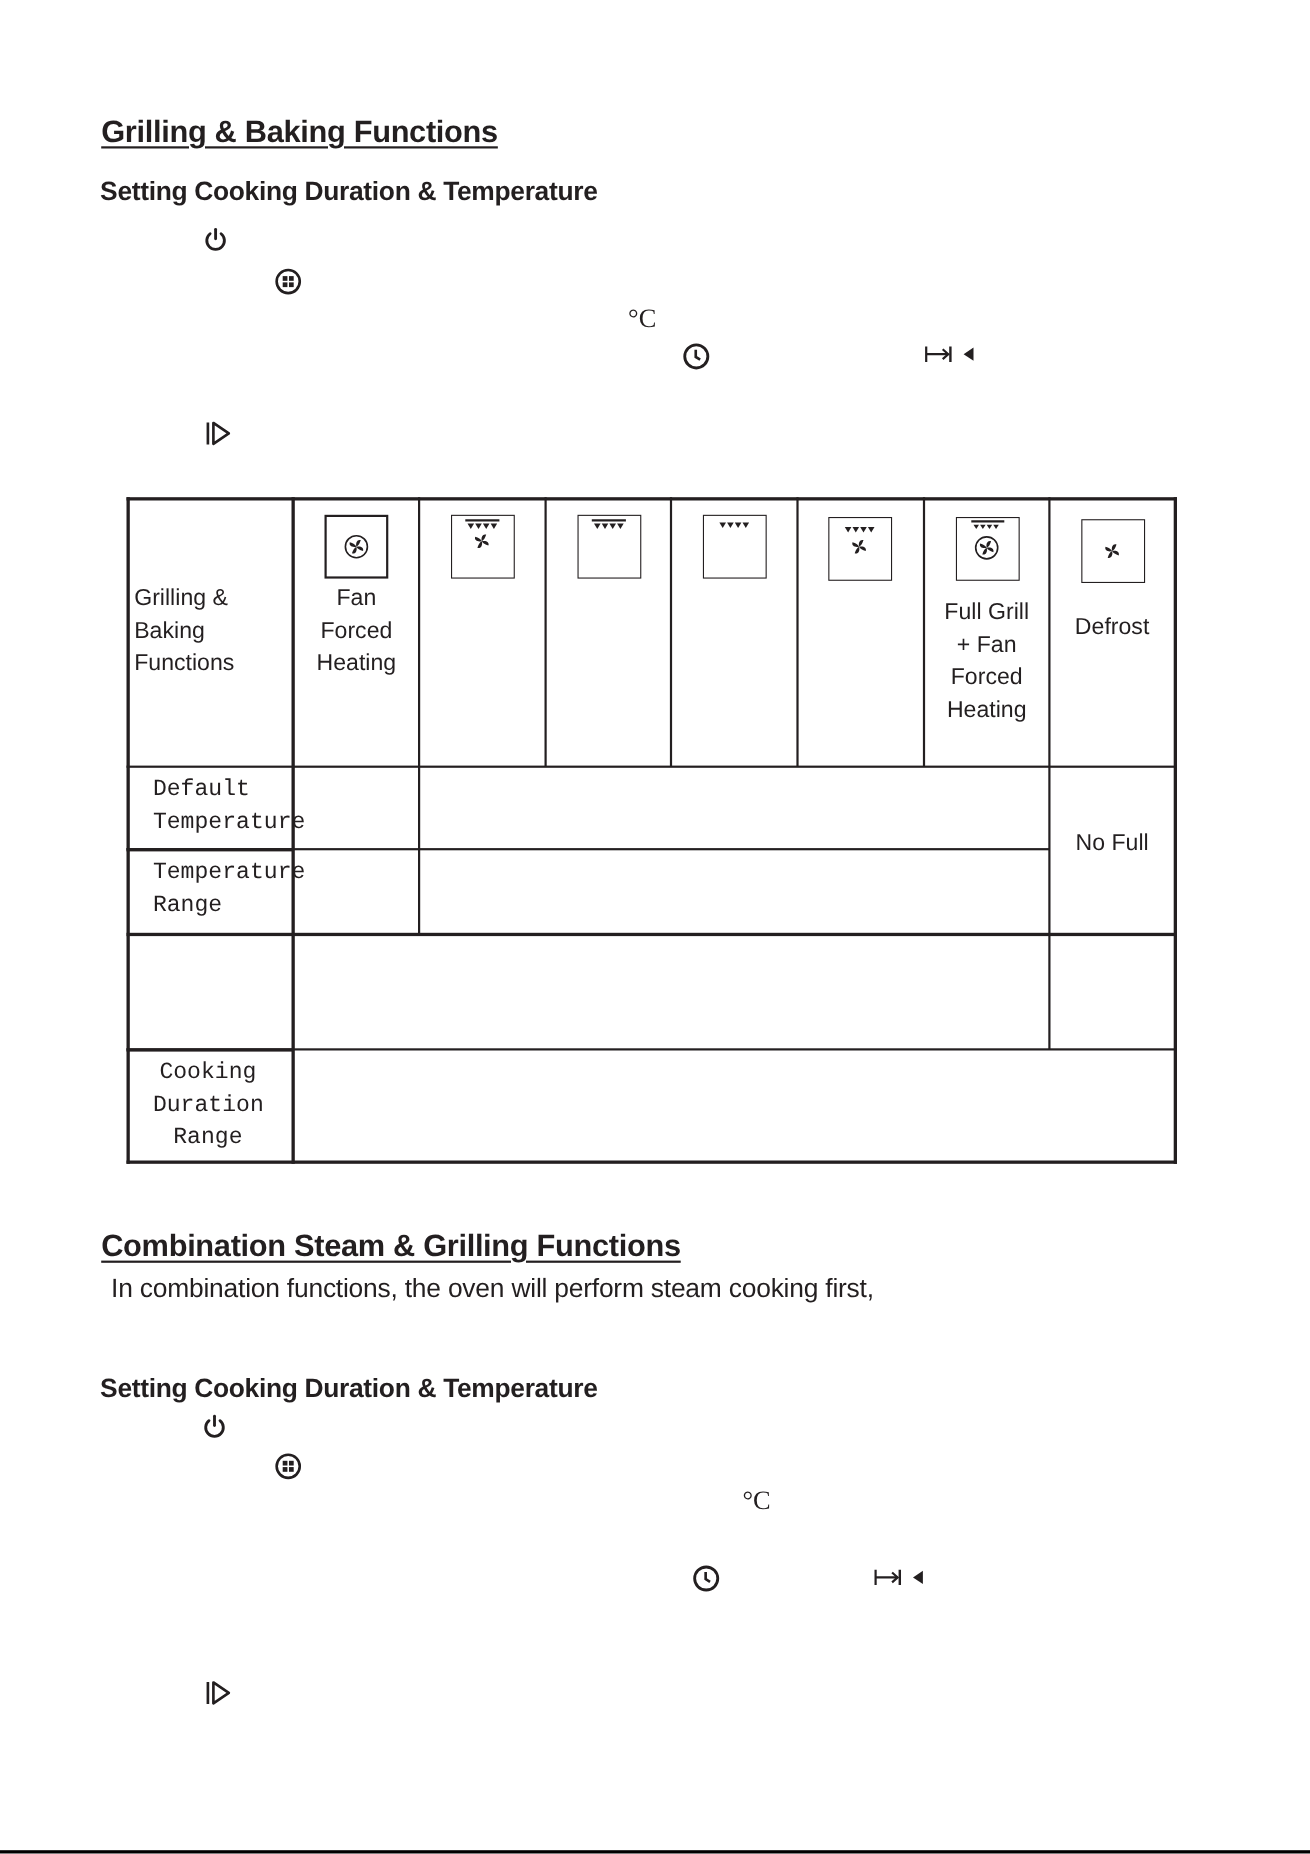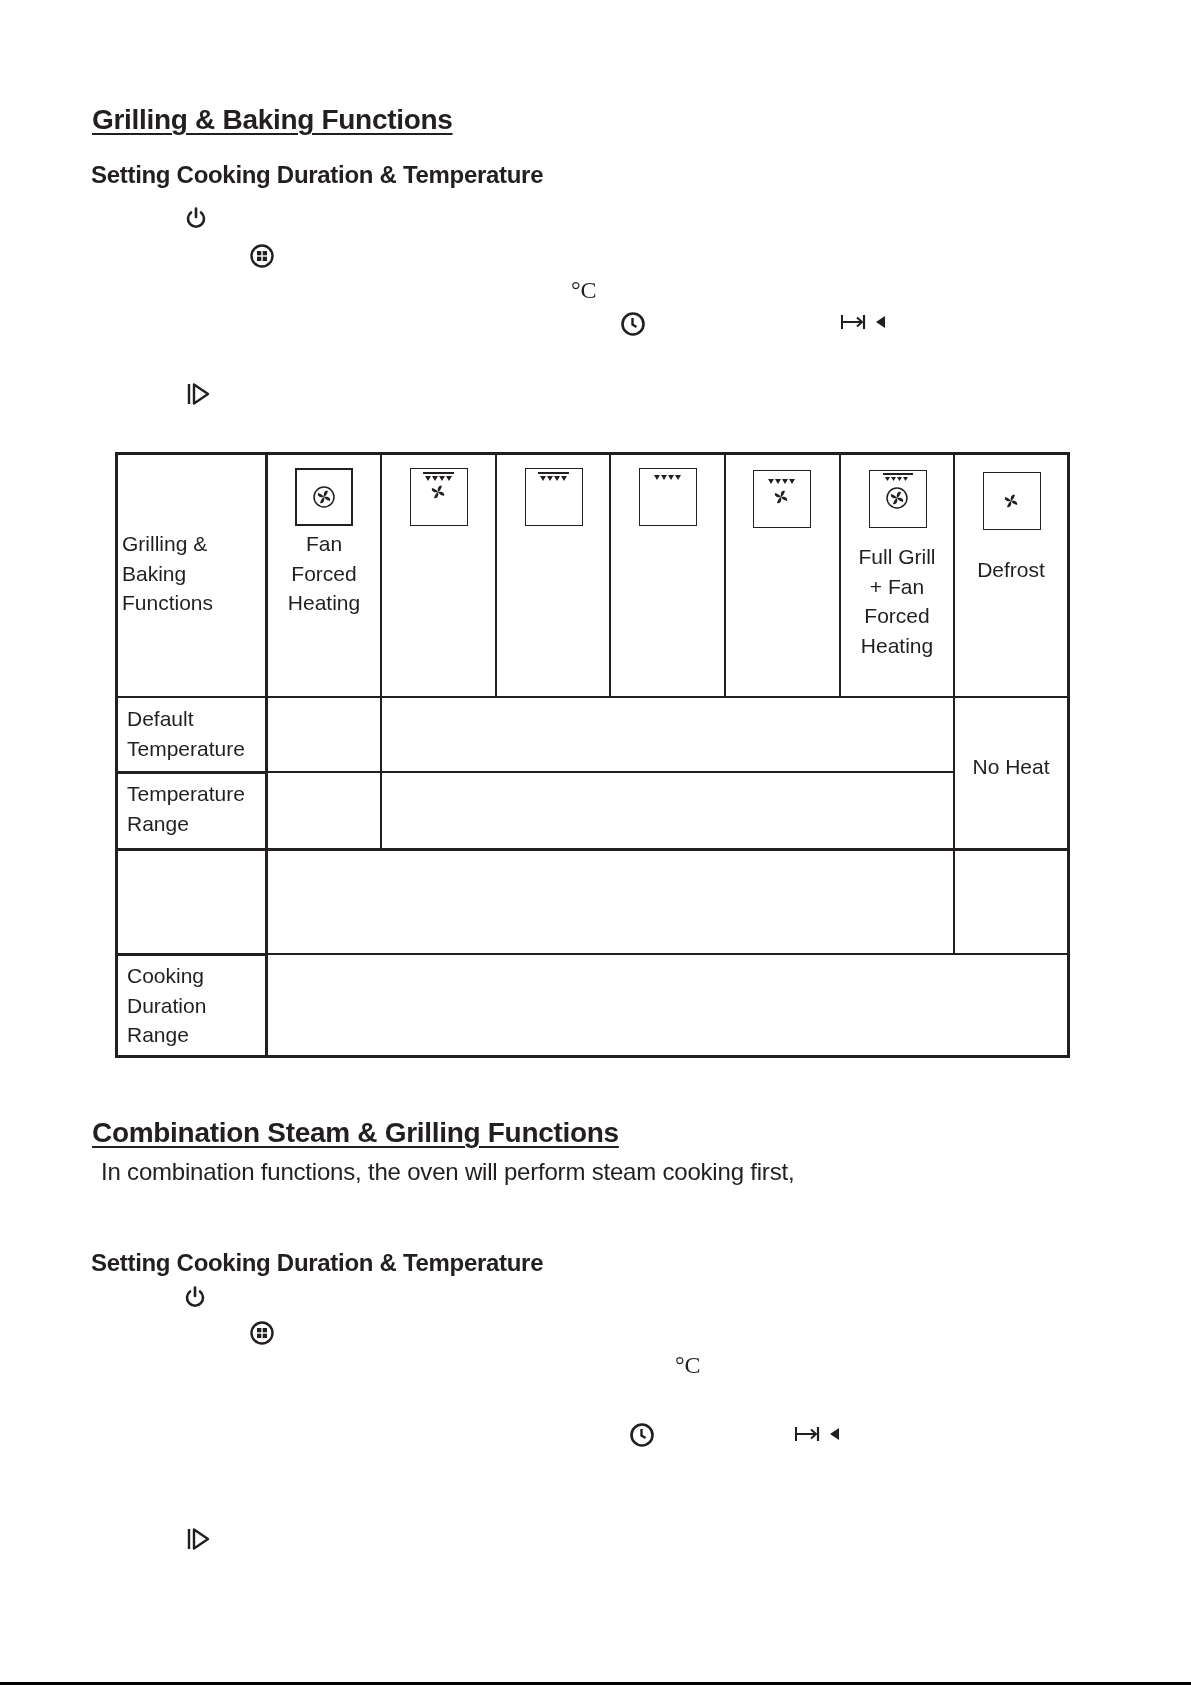--- a/index.html
+++ b/index.html
@@ -13,21 +13,21 @@
   .icon svg { display: block; }
   .degc { font-family: "Liberation Serif", "DejaVu Serif", serif; font-size: 24px; white-space: nowrap; }
 
   
   .tbl { position: absolute; left: 115px; top: 452px; width: 955px; height: 606px; }
   .cell { position: absolute; box-sizing: border-box; font-size: 21px; line-height: 29.5px; color: #231f20; }
   .vl { position: absolute; background: #231f20; }
   .hl { position: absolute; background: #231f20; }
   .hdrtext { text-align: center; left: 0; right: 0; position: absolute; }
   .fnbox { position: absolute; width: 58px; height: 58px; border: 1.5px solid #231f20; box-sizing: border-box; }
-  .rowlabel { position: absolute; left: 12px; }
+  .rowlabel { position: absolute; left: 24px; font-family: Liberation Mono, monospace; }
   .bottom-rule { position: absolute; left: 0; top: 1682px; width: 1191px; height: 3px; background: #000; }
 </style>
 </head>
 <body>
 
 <div class="abs h1" style="left:92px; top:104px;">Grilling &amp; Baking Functions</div>
 <div class="abs h2" style="left:91px; top:161px;">Setting Cooking Duration &amp; Temperature</div>
 
 <span class="abs icon" style="left:184px; top:206px;">
   <svg width="24" height="24" viewBox="0 0 24 24">
@@ -204,23 +204,23 @@
             <path d="M0,0 C1,4 -1,7 -4,6 C-3,3 -2,1 0,0Z"></path>
             <path d="M0,0 C-4,1 -7,-1 -6,-4 C-3,-3 -1,-2 0,0Z"></path>
           </g>
         </svg>
     </div>
     <div class="hdrtext" style="top:103px;">Defrost</div>
   </div>
 
   <div class="cell rowlabel" style="top:252px; width:140px;">Default Temperature</div>
   <div class="cell rowlabel" style="top:327px; width:140px;">Temperature Range</div>
-  <div class="cell rowlabel" style="top:509px; width:100px;">Cooking Duration Range</div>
-
-  <div class="cell" style="left:839px; top:300px; width:114px; text-align:center;">No Heat</div>
+  <div class="cell rowlabel" style="top:509px; width:100px;text-align:center;">Cooking Duration Range</div>
+
+  <div class="cell" style="left:839px; top:300px; width:114px; text-align:center;">No Full</div>
 </div>
 
 <div class="abs h1" style="left:92px; top:1117px;">Combination Steam &amp; Grilling Functions</div>
 <div class="abs para" style="left:91px; top:1158px;margin-left:10px;">In combination functions, the oven will perform steam cooking first,</div>
 <div class="abs h2" style="left:91px; top:1249px;">Setting Cooking Duration &amp; Temperature</div>
 
 <span class="abs icon" style="left:183px; top:1285px;">
   <svg width="24" height="24" viewBox="0 0 24 24">
       <path d="M7 6.5 A8 8 0 1 0 17 6.5" fill="none" stroke="#231f20" stroke-width="2.6" stroke-linecap="round"></path>
       <line x1="12" y1="2.5" x2="12" y2="11" stroke="#231f20" stroke-width="2.6" stroke-linecap="round"></line>

